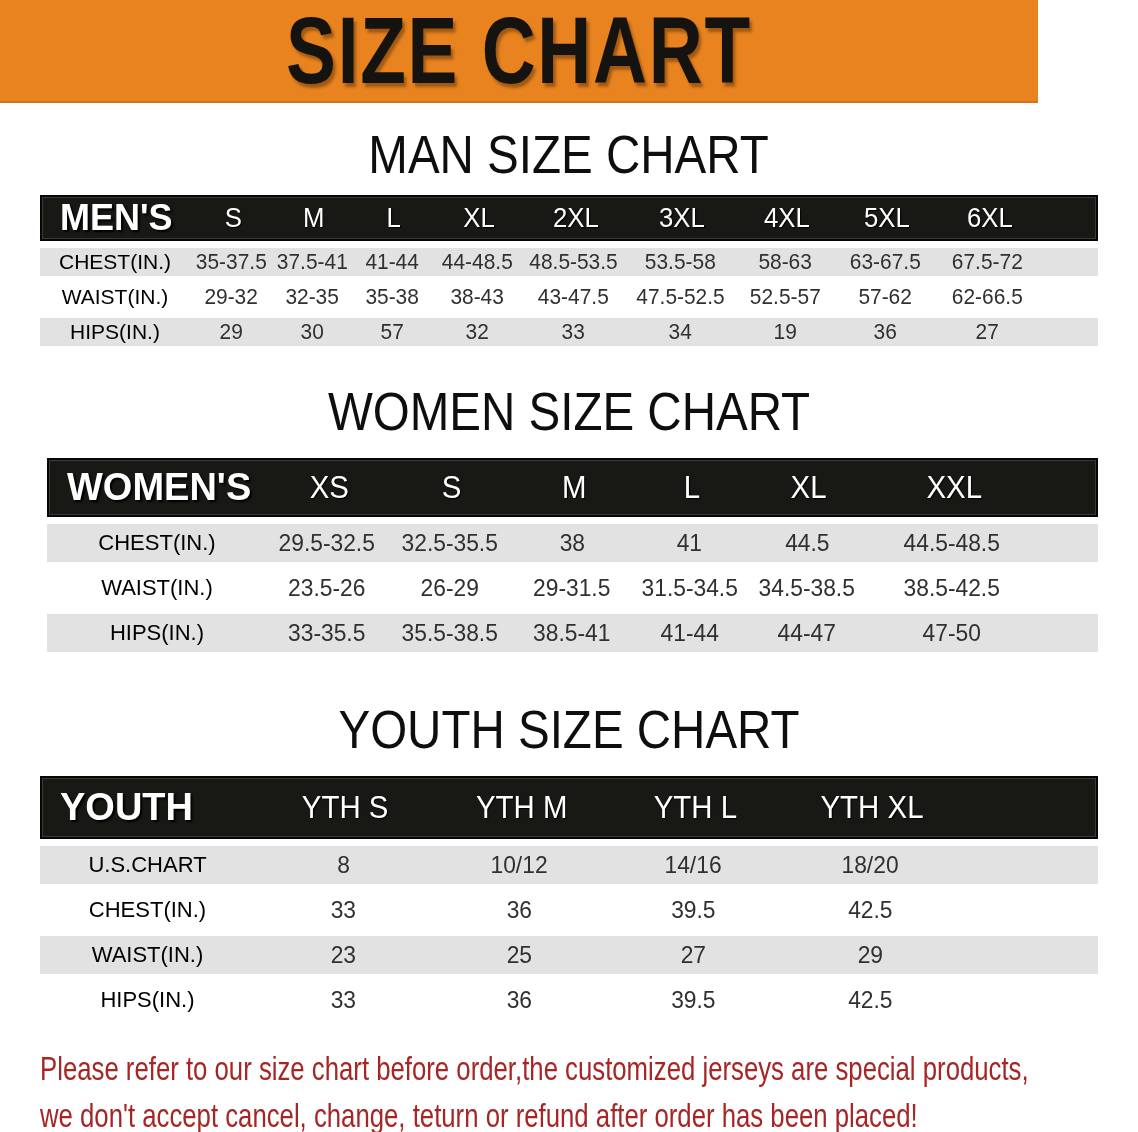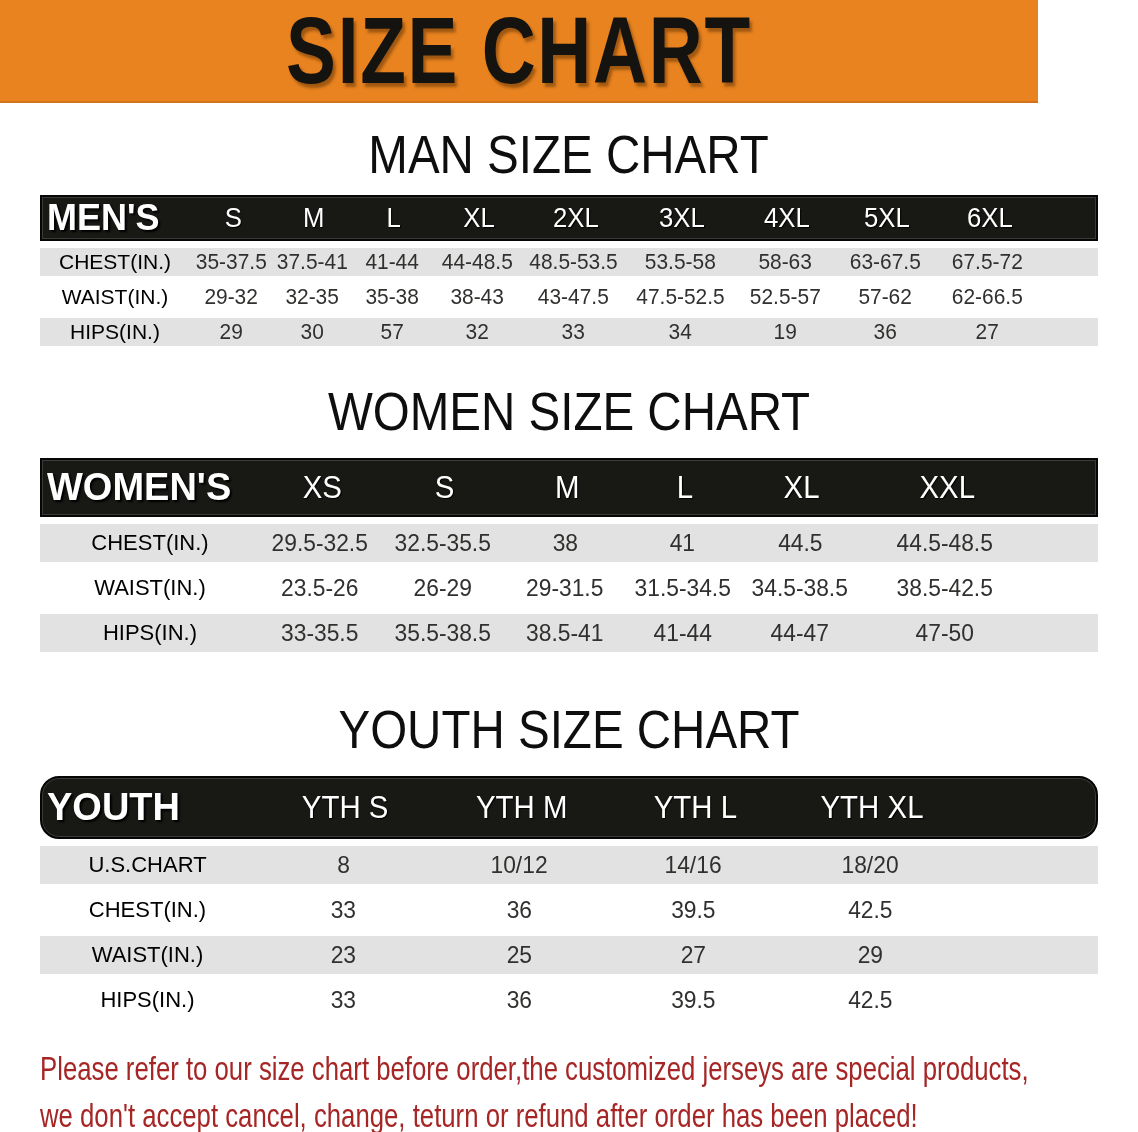--- a/index.html
+++ b/index.html
@@ -34,24 +34,24 @@
   .table-women { margin-top:22px; }
   .table-youth { margin-top:22px; }
 
   .thead {
     display:grid; align-items:center; color:#ffffff;
     background:#181815; border:2px solid #060606;
     box-shadow: inset 0 0 0 1px #3a3a38; box-sizing:border-box;
   }
   .table-men   .thead { height:46px; }
   .table-women .thead { height:59px; }
-  .table-youth .thead { height:63px;border-radius:19px; }
+  .table-youth .thead { height:63px; }
 
   .th-label {
-    font-weight:bold; padding-left:5px; white-space:nowrap;
+    font-weight:bold; padding-left:18px; white-space:nowrap;
     text-shadow:2px 2px 2px #000;
   }
   .table-men   .th-label { font-size:36px; }
   .table-women .th-label { font-size:38px; }
   .table-youth .th-label { font-size:38px; }
   .th {
     justify-self:center; white-space:nowrap;
     transform:scaleX(0.92); text-shadow:1px 1px 1px #000;
   }
   .table-men   .th { font-size:28px; }
@@ -71,21 +71,21 @@
   .table-youth .td-label { font-size:22px; }
   .td {
     justify-self:center; color:#30302e; white-space:nowrap;
     transform:scaleX(0.95);
   }
   .table-men   .td { font-size:22px; }
   .table-women .td { font-size:24px; }
   .table-youth .td { font-size:24px; }
 
   .grid-men   { grid-template-columns:150px 82px 80px 80px 90px 103px 110px 100px 100px 105px 58px; }
-  .grid-women { grid-template-columns:220px 120px 125px 120px 115px 120px 170px 68px; }
+  .grid-women { grid-template-columns:220px 120px 125px 120px 115px 120px 170px 68px;margin-left:7px; }
   .grid-youth { grid-template-columns:215px 177px 175px 173px 180px 138px; }
 
   
   .disclaimer { margin:26px 0 0 40px; color:#a62626; }
   .disclaimer .line {
     display:block; font-size:33px; line-height:47px; white-space:nowrap;
     transform:scaleX(0.78); transform-origin:left center;
   }
 </style>
 </head>

